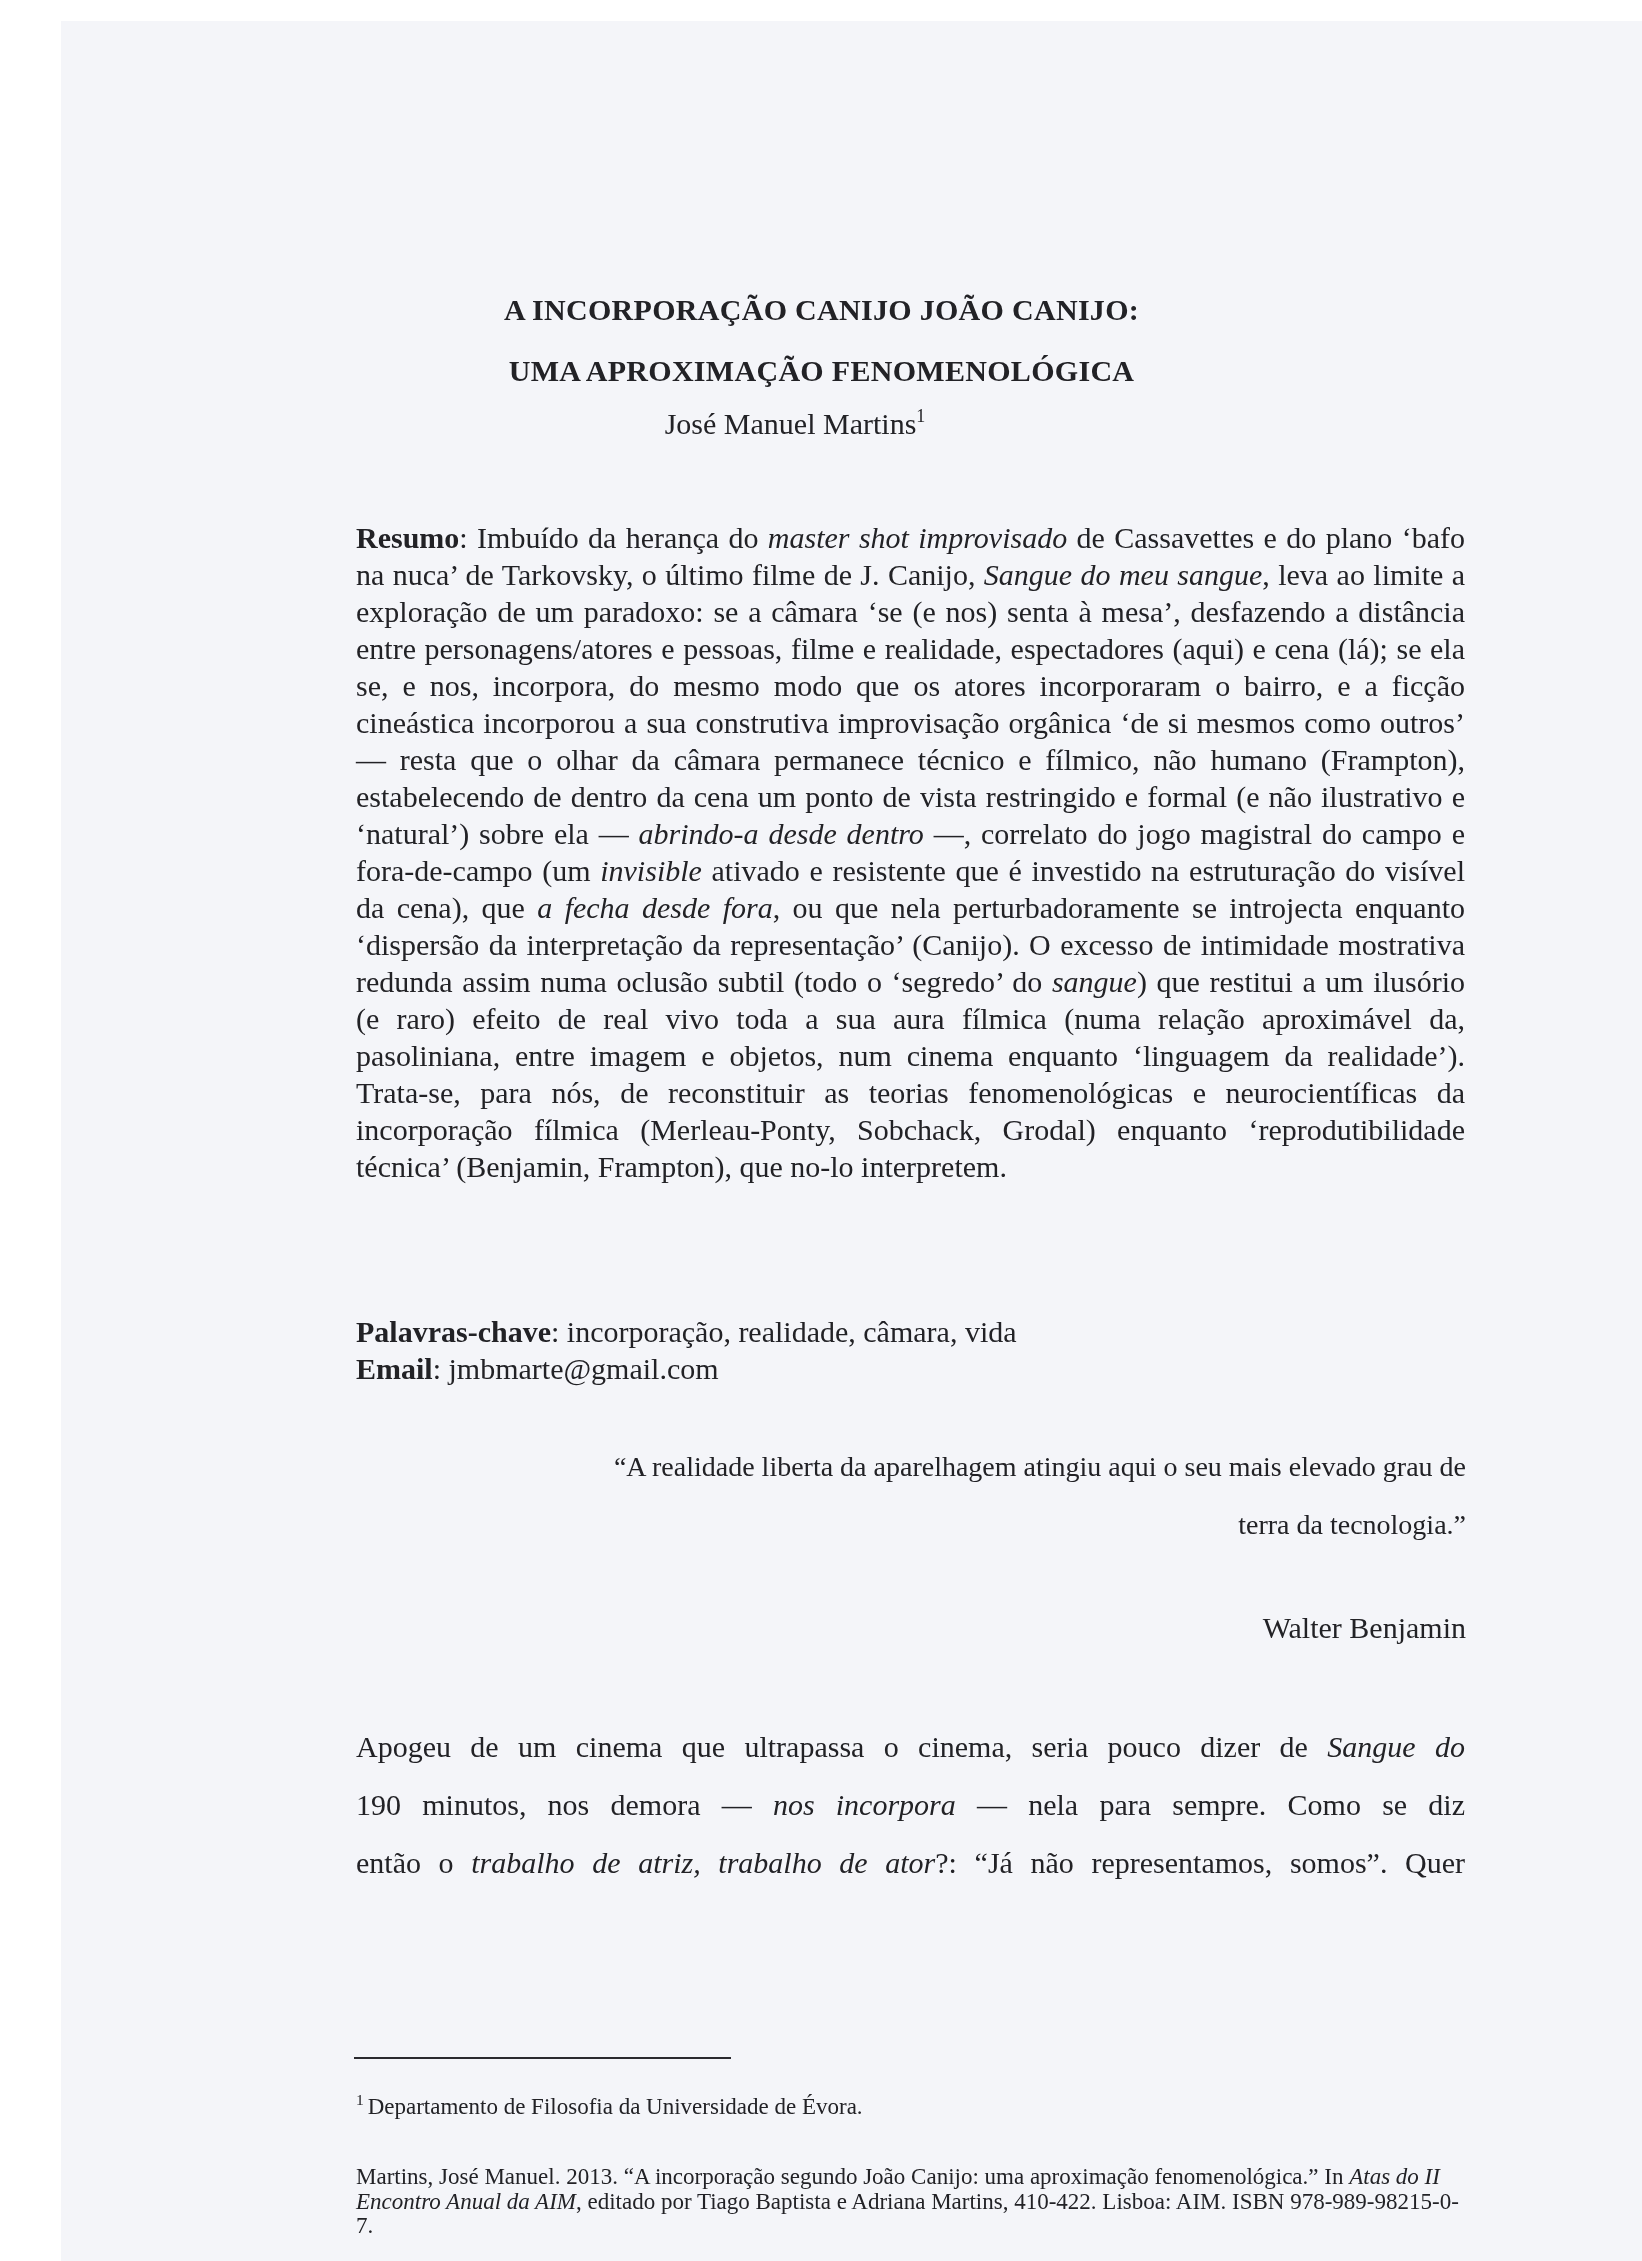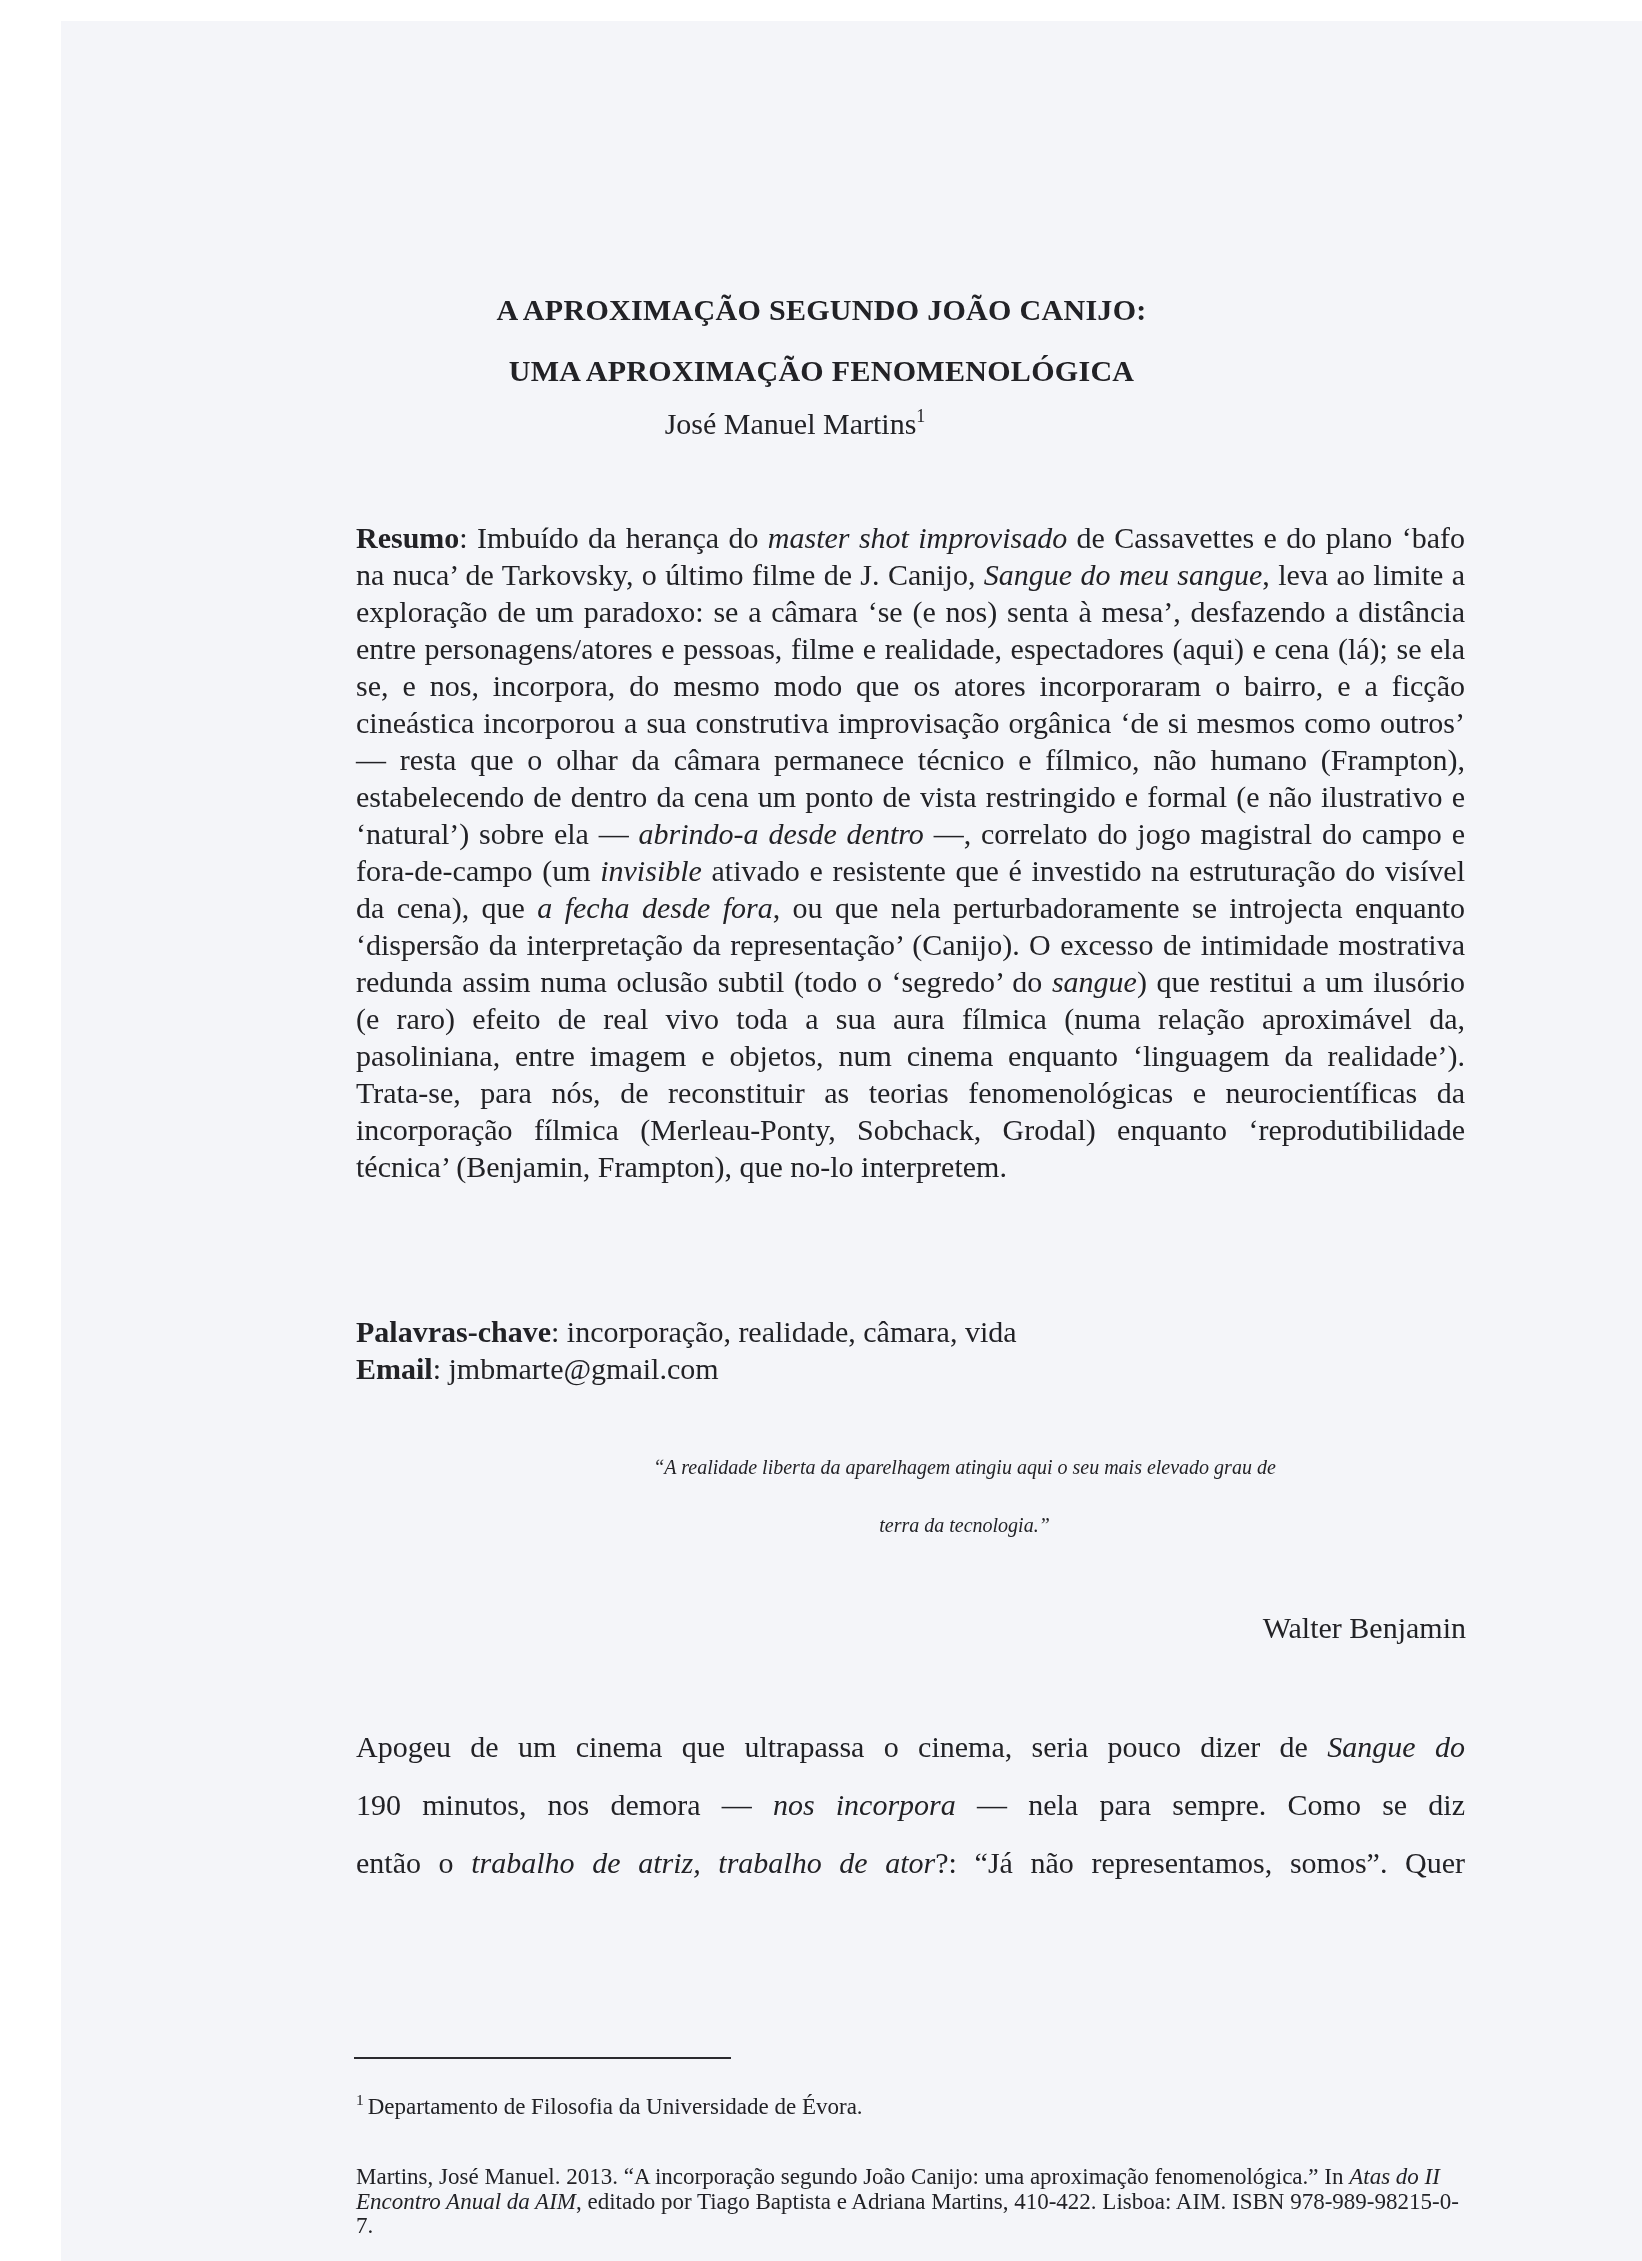--- a/index.html
+++ b/index.html
@@ -37,22 +37,22 @@
     font-size: 30px; line-height: 37px;
     text-align: justify;
   }
   .abstract b { font-weight: bold; }
   .kw { position: absolute; left: 356px; width: 1109px; font-size: 30px; line-height: 37px; }
   .kw.k1 { top: 1313px; }
   .kw.k2 { top: 1350px; }
 
   .quote {
     position: absolute; left: 463px; width: 1003px; top: 1438px;
-    font-style: italic; font-size: 20px; line-height: 58px;
-    text-align: center;
+    font-size: 28px; line-height: 58px;
+    text-align: right;
   }
   .quote-line { display: block; }
   .attribution {
     position: absolute; left: 463px; width: 1003px; top: 1611px;
     text-align: right; font-size: 30px;
   }
 
   .body-text {
     position: absolute; left: 356px; width: 1109px; top: 1718px;
     font-size: 30px; line-height: 58px;
@@ -74,21 +74,21 @@
     position: absolute; left: 356px; width: 1109px; top: 2165px;
     font-size: 23px; line-height: 24.5px;
   }
   i { font-style: italic; }
 </style>
 </head>
 <body>
 
 <div class="paper"></div>
 
-<div class="title l1">A APROXIMAÇÃO SEGUNDO JOÃO CANIJO:</div>
+<div class="title l1">A INCORPORAÇÃO CANIJO JOÃO CANIJO:</div>
 <div class="title l2">UMA APROXIMAÇÃO FENOMENOLÓGICA</div>
 <div class="author"><span>José Manuel Martins</span><sup>1</sup></div>
 
 <div class="abstract"><b>Resumo</b><span id="abstract-body"><span>: Imbuído da herança do </span><i>master shot improvisado</i><span> de Cassavettes e do plano ‘bafo na nuca’ de Tarkovsky, o último filme de J. Canijo, </span><i>Sangue do meu sangue</i><span>, leva ao limite a exploração de um paradoxo: se a câmara ‘se (e nos) senta à mesa’, desfazendo a distância entre personagens/atores e pessoas, filme e realidade, espectadores (aqui) e cena (lá); se ela se, e nos, incorpora, do mesmo modo que os atores incorporaram o bairro, e a ficção cineástica incorporou a sua construtiva improvisação orgânica ‘de si mesmos como outros’ — resta que o olhar da câmara permanece técnico e fílmico, não humano (Frampton), estabelecendo de dentro da cena um ponto de vista restringido e formal (e não ilustrativo e ‘natural’) sobre ela — </span><i>abrindo-a desde dentro</i><span> —, correlato do jogo magistral do campo e fora-de-campo (um </span><i>invisible</i><span> ativado e resistente que é investido na estruturação do visível da cena), que </span><i>a fecha desde fora</i><span>, ou que nela perturbadoramente se introjecta enquanto ‘dispersão da interpretação da representação’ (Canijo). O excesso de intimidade mostrativa redunda assim numa oclusão subtil (todo o ‘segredo’ do </span><i>sangue</i><span>) que restitui a um ilusório (e raro) efeito de real vivo toda a sua aura fílmica (numa relação aproximável da, pasoliniana, entre imagem e objetos, num cinema enquanto ‘linguagem da realidade’). Trata-se, para nós, de reconstituir as teorias fenomenológicas e neurocientíficas da incorporação fílmica (Merleau-Ponty, Sobchack, Grodal) enquanto ‘reprodutibilidade técnica’ (Benjamin, Frampton), que no-lo interpretem.</span></span></div>
 
 <div class="kw k1"><b>Palavras-chave</b><span>: incorporação, realidade, câmara, vida</span></div>
 <div class="kw k2"><b>Email</b><span>: jmbmarte@gmail.com</span></div>
 
 <div class="quote">
   <span class="quote-line">“A realidade liberta da aparelhagem atingiu aqui o seu mais elevado grau de</span>

